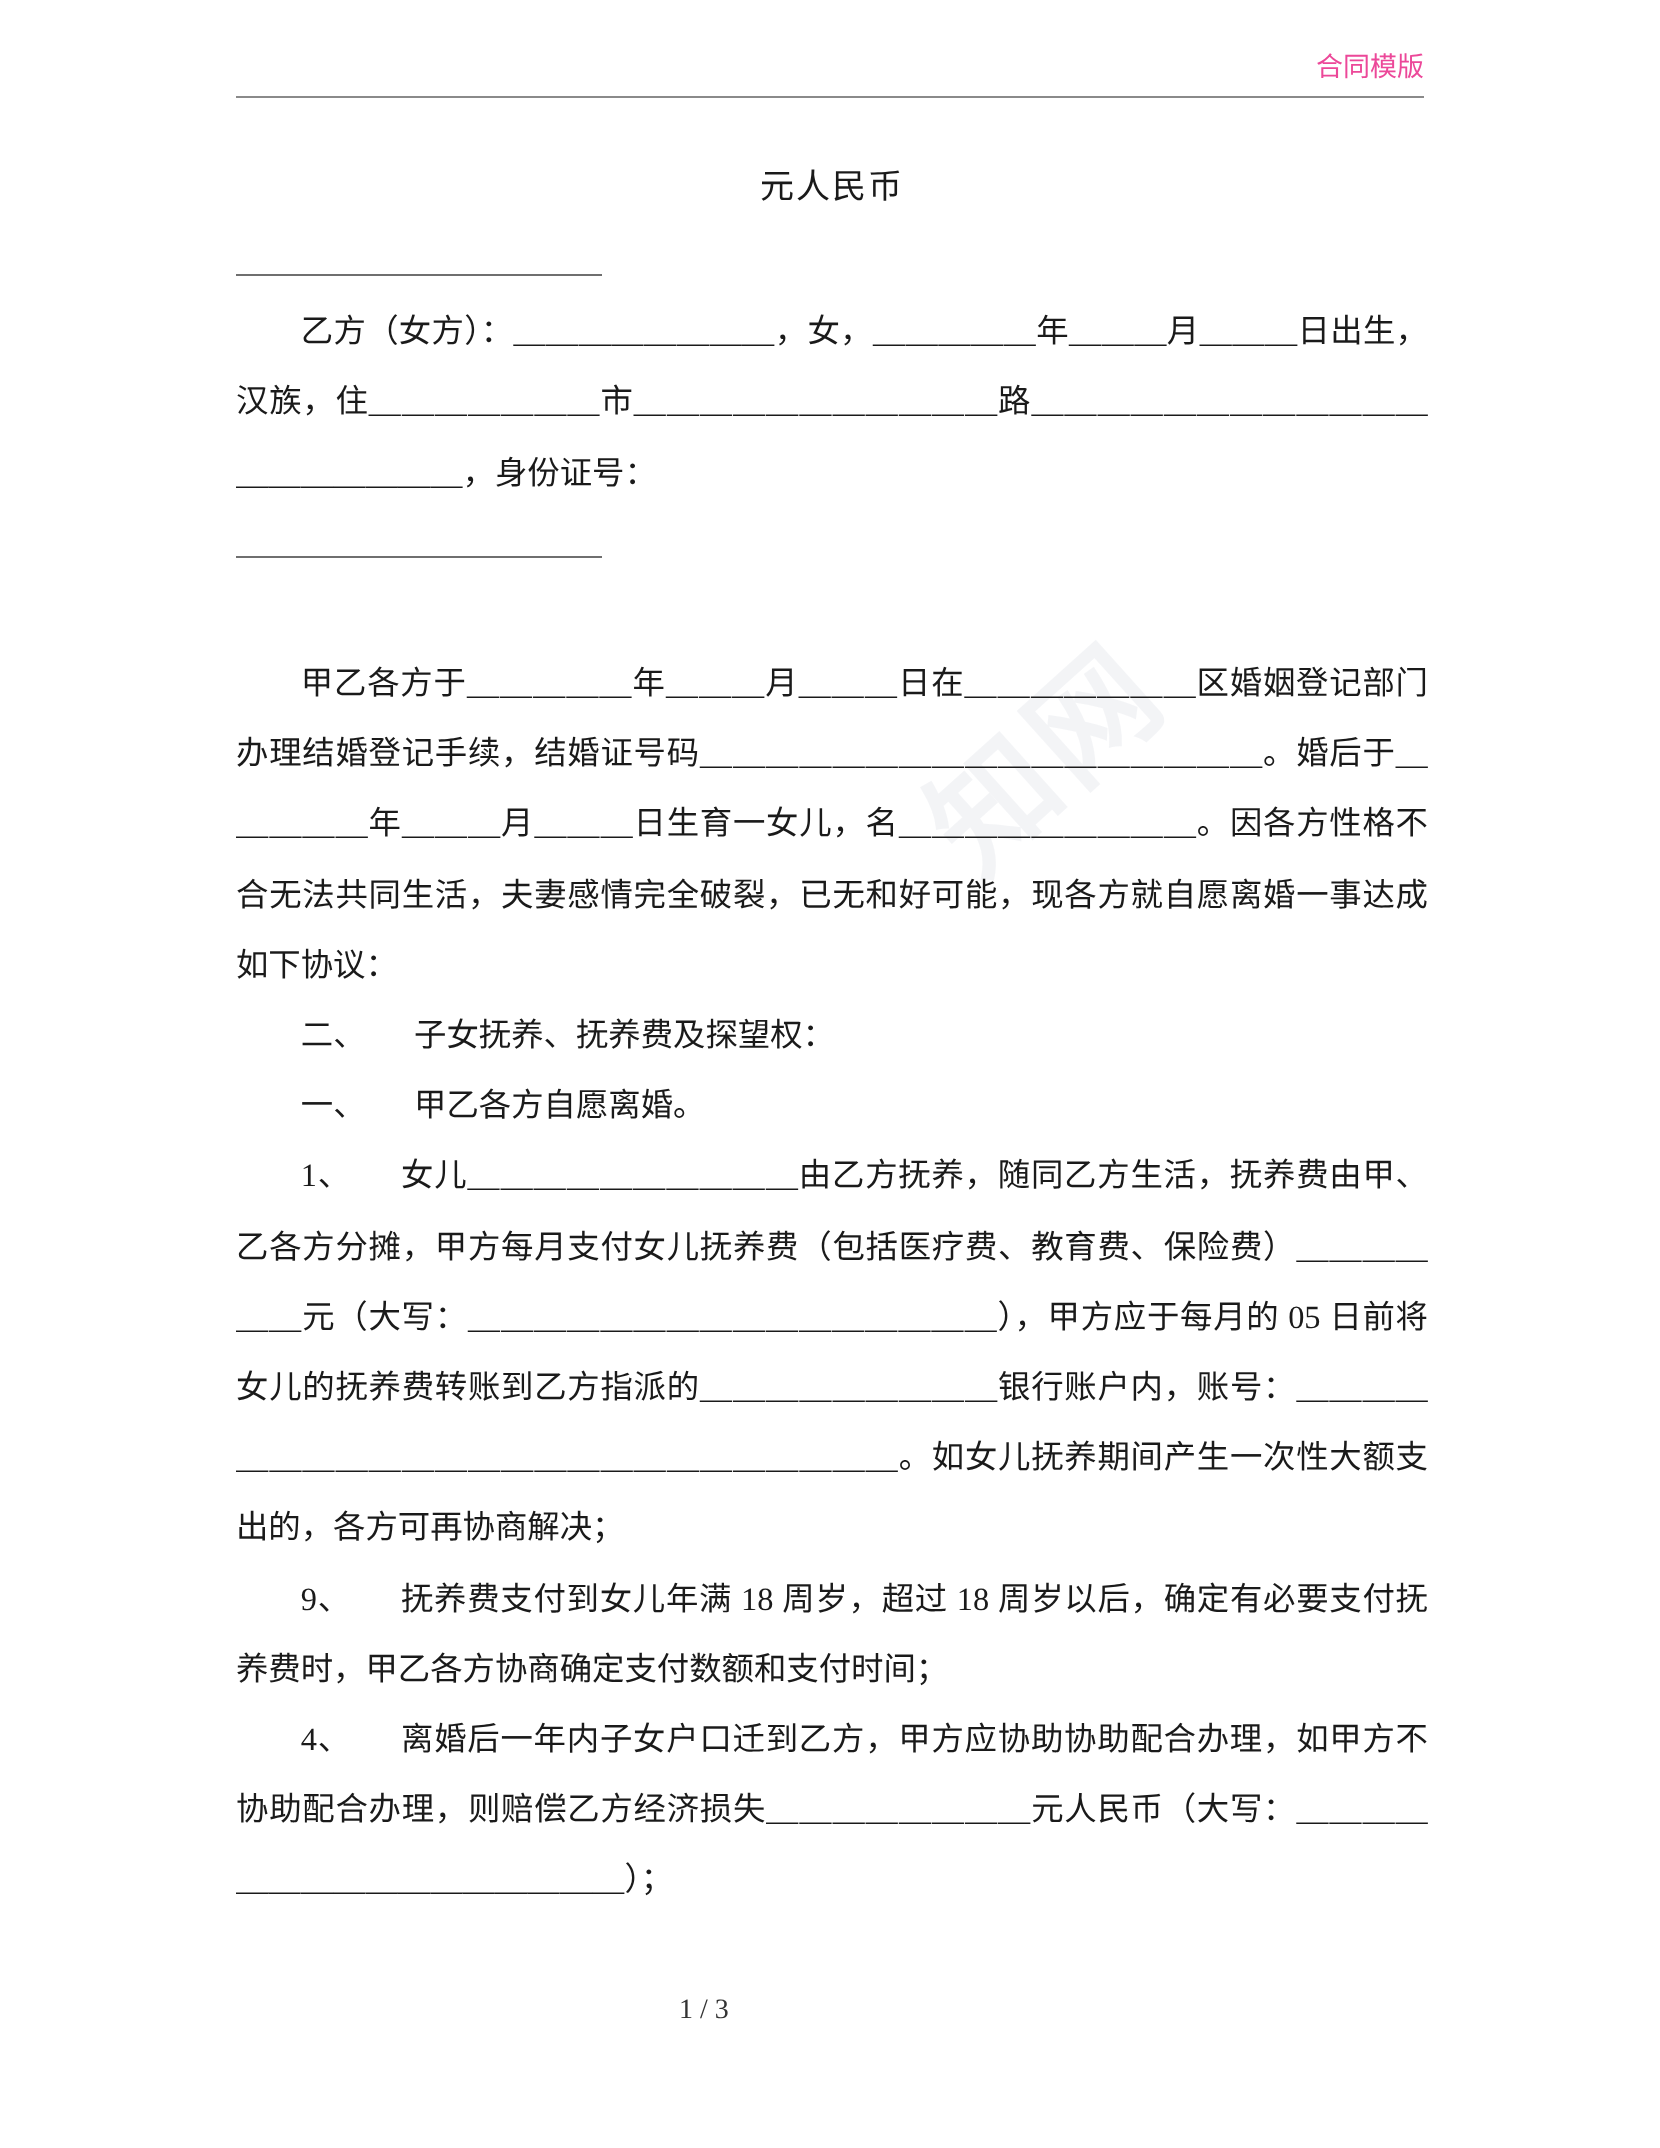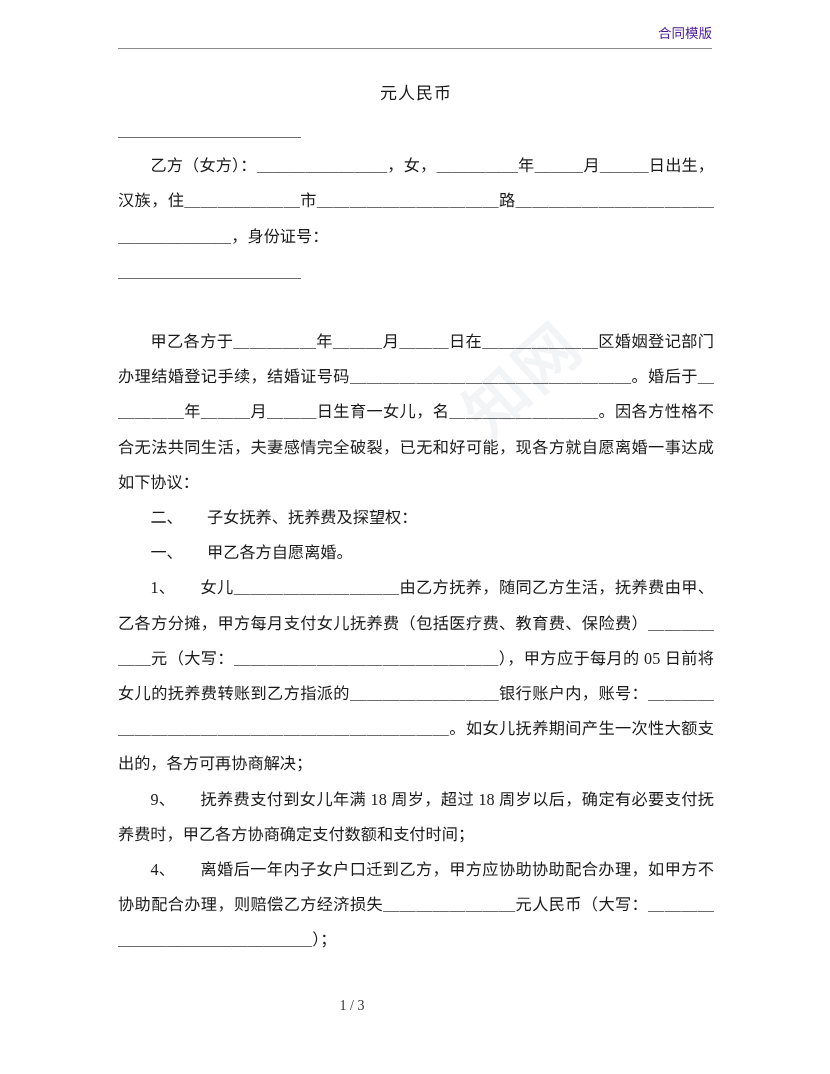--- a/index.html
+++ b/index.html
@@ -53,21 +53,21 @@
     position: absolute;
     left: 118px;
     top: 24px;
     width: 594px;
     z-index: 2;
   }
   .header-text {
     text-align: right;
     font-family: "Liberation Sans", sans-serif;
     font-size: 13.5px;
-    color: #4c1d95;
+    color: #ec4899;
     line-height: 20px;
     padding-bottom: 4px;
   }
   .header-rule {
     border-bottom: 1.4px solid #8a8a8a;
     width: 100%;
     height: 0;
   }
 
   

